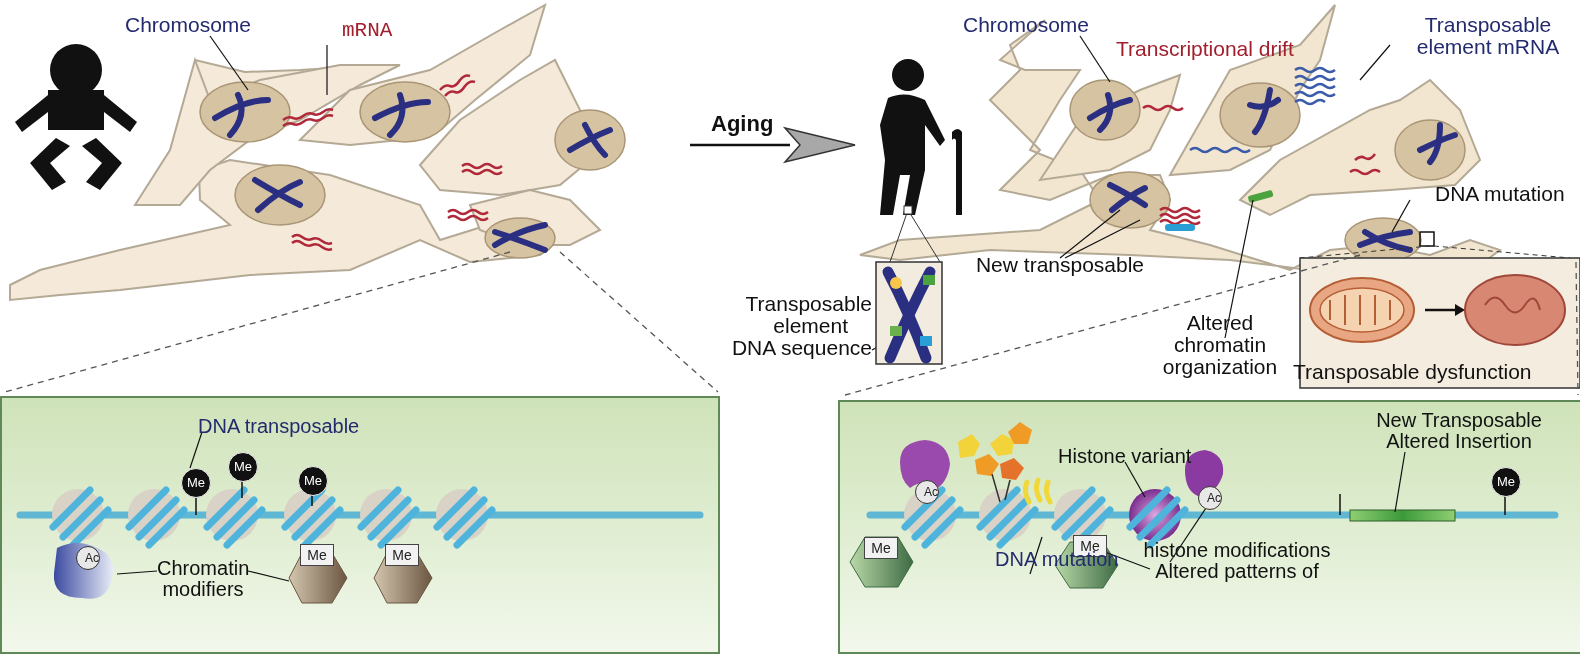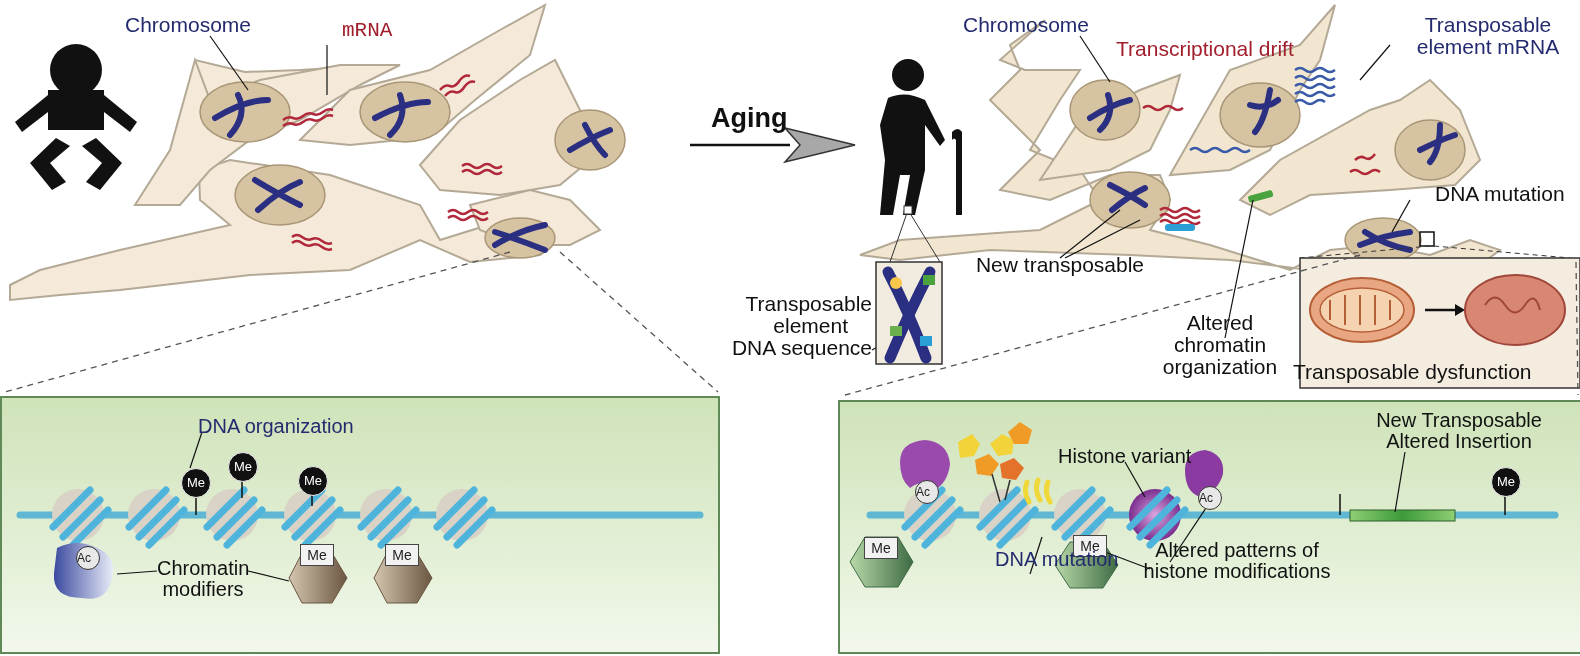--- a/index.html
+++ b/index.html
@@ -6,21 +6,21 @@
   body{width:1580px;height:656px;position:relative;overflow:hidden;font-family:"Liberation Sans",sans-serif;}
   svg{position:absolute;left:0;top:0;}
   .lbl{position:absolute;white-space:nowrap;line-height:1.05;font-size:21px;color:#111;}
   .blue{color:#232a6e;}
   .red{color:#a2202e;}
   .center{text-align:center;}
   .bold{font-weight:bold;}
   .panel{position:absolute;border:2px solid #5f8a58;background:linear-gradient(180deg,#cfe3b9 0%,#e3efd6 60%,#f2f8ec 100%);}
   .title{position:absolute;font-weight:bold;font-size:22px;color:#111;white-space:nowrap;}
   .me{position:absolute;width:28px;height:28px;border-radius:50%;background:#111;color:#fff;font-size:13px;text-align:center;line-height:28px;border:1px solid #eee;}
-  .ac{position:absolute;width:24px;height:24px;border-radius:50%;background:#e8e8e8;color:#222;font-size:12px;text-align:left;line-height:22px;border:1.5px solid #333;box-sizing:border-box;}
+  .ac{position:absolute;width:24px;height:24px;border-radius:50%;background:#e8e8e8;color:#222;font-size:12px;text-align:right;line-height:22px;border:1.5px solid #333;box-sizing:border-box;}
   .mebox{position:absolute;width:34px;height:22px;background:#f2f2f2;border:1.5px solid #444;color:#222;font-size:14px;text-align:center;line-height:20px;box-sizing:border-box;}
 </style>
 </head>
 <body>
 
 <svg width="1580" height="656" viewBox="0 0 1580 656">
 
   <g fill="#111">
     <circle cx="76" cy="70" r="26"></circle>
     <rect x="48" y="90" width="56" height="40"></rect>
@@ -171,21 +171,21 @@
     <line x1="510" y1="252" x2="5" y2="392"></line>
     <line x1="560" y1="252" x2="718" y2="392"></line>
     <line x1="1360" y1="255" x2="845" y2="395"></line>
     <line x1="1576" y1="262" x2="1578" y2="395"></line>
   </g>
 </svg>
 
 <div class="lbl blue" style="left:125px;top:14px;">Chromosome</div>
 <div class="lbl red" style="left:342px;top:20px;font-family:Liberation Mono, monospace;">mRNA</div>
 
-<div class="lbl bold" style="left:711px;top:104px;font-size:27px;">Aging</div>
+<div class="lbl bold" style="left:711px;top:112px;font-size:22px;">Aging</div>
 
 <div class="lbl blue" style="left:963px;top:14px;">Chromosome</div>
 <div class="lbl red" style="left:1116px;top:38px;">Transcriptional drift</div>
 <div class="lbl blue center" style="left:1398px;top:14px;width:180px;">
   <div>Transposable</div>
   <div>element mRNA</div>
 </div>
 <div class="lbl" style="left:1435px;top:183px;">DNA mutation</div>
 
 <div class="lbl center" style="left:955px;top:254px;width:210px;">
@@ -245,21 +245,21 @@
           <stop offset="0" stop-color="#d4c6b0"></stop>
           <stop offset="1" stop-color="#6b5641"></stop>
         </linearGradient>
     </defs>
     <path d="M55 150 Q75 140 95 150 Q115 158 110 180 Q105 205 80 200 Q50 200 52 175 Z" fill="url(#gBlue)"></path>
     <polygon points="300,155 330,155 345,180 330,205 300,205 287,180" fill="url(#gBrown)" stroke="#6b5641"></polygon>
     <polygon points="385,155 415,155 430,180 415,205 385,205 372,180" fill="url(#gBrown)" stroke="#6b5641"></polygon>
     <line x1="115" y1="176" x2="155" y2="173" stroke="#111" stroke-width="1.2"></line>
     <line x1="246" y1="173" x2="287" y2="183" stroke="#111" stroke-width="1.2"></line>
   </svg>
-  <div class="lbl blue" style="left:196px;top:18px;font-size:20px;">DNA organization</div>
+  <div class="lbl blue" style="left:196px;top:18px;font-size:20px;">DNA transposable</div>
   <div class="me" style="left:179px;top:70px;">Me</div>
   <div class="me" style="left:226px;top:54px;">Me</div>
   <div class="me" style="left:296px;top:68px;">Me</div>
   <div class="ac" style="left:74px;top:148px;">Ac</div>
   <div class="mebox" style="left:298px;top:146px;">Me</div>
   <div class="mebox" style="left:383px;top:146px;">Me</div>
   <div class="lbl center" style="left:155px;top:160px;width:92px;font-size:20px;">
     <div>Chromatin</div>
     <div>modifiers</div>
   </div>
@@ -327,16 +327,16 @@
   <div class="me" style="left:651px;top:65px;">Me</div>
   <div class="mebox" style="left:24px;top:135px;">Me</div>
   <div class="mebox" style="left:233px;top:133px;">Me</div>
   <div class="lbl" style="left:218px;top:44px;font-size:20px;">Histone variant</div>
   <div class="lbl center" style="left:500px;top:8px;width:238px;font-size:20px;">
     <div>New Transposable</div>
     <div>Altered Insertion</div>
   </div>
   <div class="lbl blue" style="left:155px;top:147px;font-size:20px;">DNA mutation</div>
   <div class="lbl center" style="left:292px;top:138px;width:210px;font-size:20px;">
+    <div>histone modifications</div>
     <div>Altered patterns of</div>
-    <div>histone modifications</div>
   </div>
 </div>
 
 </body></html>

